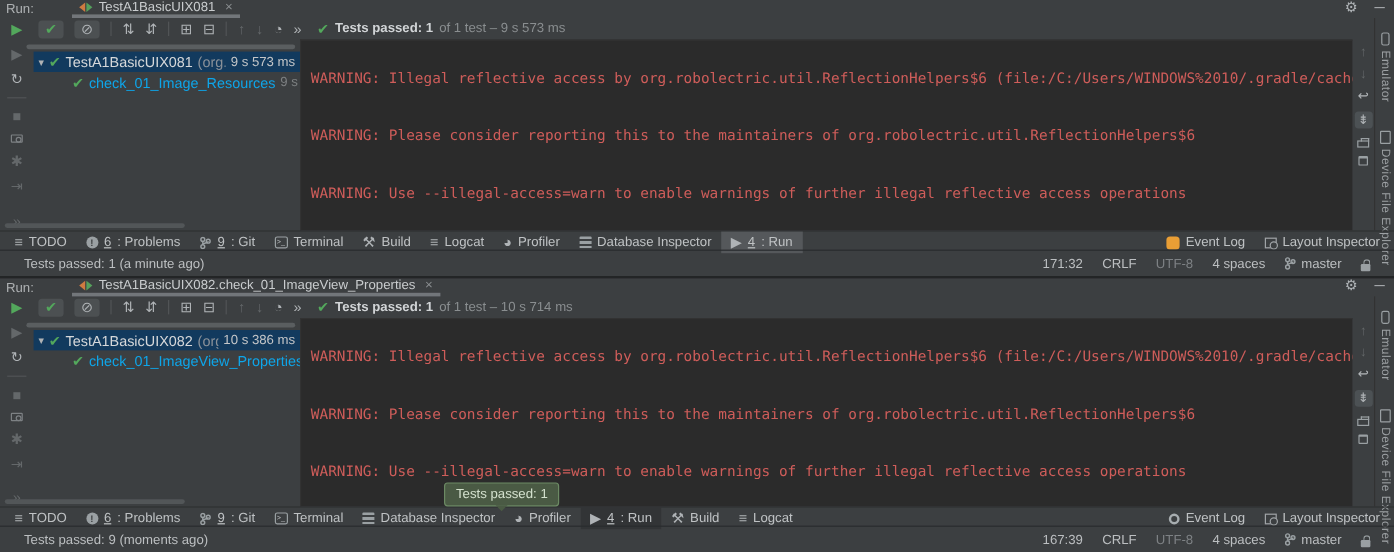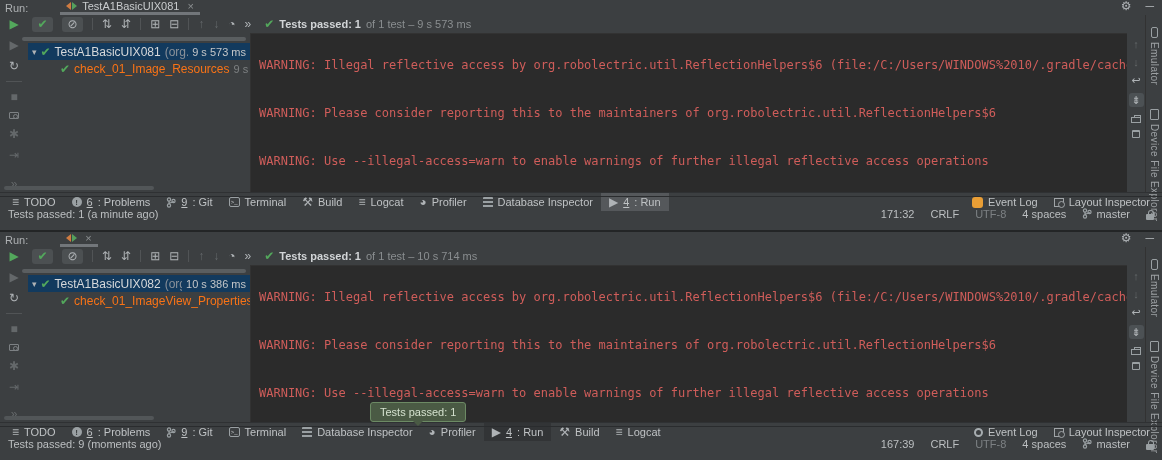--- a/index.html
+++ b/index.html
@@ -34,21 +34,21 @@
   
   .tree{position:absolute;left:28px;top:33px;width:222px;bottom:38px;font-size:12px}
   .treescroll{position:absolute;top:4px;left:-6px;width:224px;height:4px;border-radius:2px;background:#5a5e60}
   .trow{display:flex;align-items:center;height:17px;gap:4px;padding:0 4px;white-space:nowrap;overflow:hidden}
   .trow.sel{background:#123a5e;margin-top:10px}
   .trow .chev{color:#b0b3b5;font-size:9px;width:9px}
   .trow .name{color:#d6d8da}
   .trow .pkg{color:#8a9199;overflow:hidden}
   .trow .dur{margin-left:auto;color:#c4c6c8;font-size:11px}
   .trow.child{padding-left:32px}
-  .trow.child .name{color:#f97316}
+  .trow.child .name{color:#0ea5e9}
   .trow.child .dur{color:#7d8082}
   .bottomthumb{position:absolute;bottom:2px;left:-24px;width:150px;height:4px;border-radius:2px;background:#525658}
   
   .console{position:absolute;left:250px;top:33px;right:35px;bottom:38px;background:#2b2b2b;border-left:1px solid #323232;border-top:1px solid #323232;overflow:hidden}
   .clines{margin-top:-9px;padding-left:8px;font-family:"DejaVu Sans Mono","Liberation Mono",monospace;font-size:12px;line-height:16px;white-space:pre}
   .cline{min-height:16px}
   .cline.red{color:#cf5d5a}
   
   .constrip{position:absolute;right:17px;width:18px;top:33px;bottom:38px;display:flex;flex-direction:column;align-items:center;gap:7px;padding-top:6px}
   .constrip .ic{font-size:11px}
@@ -74,21 +74,21 @@
   .ic-terminal{width:11px;height:10px;border:1px solid #9aa0a3;border-radius:2px;font-size:6px;color:#c2c6c8;display:inline-flex;align-items:center;justify-content:center}
   .ic-terminal::after{content:">_"}
   .ic-db{width:10px;height:11px;border-radius:1px;background:repeating-linear-gradient(#9aa0a3 0 2px,transparent 2px 4px)}
   .ic-elog-badge{width:11px;height:11px;background:#e99e35;border-radius:3px}
   .ic-elog{width:9px;height:9px;border:2px solid #a7adb0;border-radius:50%}
   .ic-layout{width:10px;height:9px;border:1px solid #a0a4a7;position:relative}
   .ic-layout::after{content:"";position:absolute;right:-2px;bottom:-2px;width:5px;height:5px;border:1px solid #a0a4a7;border-radius:50%;background:#3c3f41}
   .ic-camera{width:10px;height:7px;border:1px solid #7d8184;border-radius:1px;position:relative}
   .ic-camera::after{content:"";position:absolute;left:3px;top:1px;width:3px;height:3px;border:1px solid #7d8184;border-radius:50%}
   
-  .statusbar{position:absolute;left:0;right:0;bottom:0;height:34px;border-top:1px solid #2a2c2e;display:flex;align-items:center;padding:0 8px;font-size:11px;color:#bcbfc1}
+  .statusbar{position:absolute;left:0;right:0;bottom:0;height:22px;border-top:1px solid #2a2c2e;display:flex;align-items:center;padding:0 20px;font-size:11px;color:#bcbfc1}
   .stright{margin-left:auto;display:flex;align-items:flex-end;gap:16px}
   .stseg{white-space:nowrap}
   .stseg.dimmed{color:#7d8184}
   .branchseg{display:flex;align-items:center;gap:4px}
   .ic-lock{width:8px;height:6px;background:#9aa0a3;border-radius:1px;position:relative;margin-top:4px}
   .ic-lock::before{content:"";position:absolute;top:-4px;left:2px;width:4px;height:4px;border:1.5px solid #9aa0a3;border-bottom:none;border-radius:3px 3px 0 0}
   
   .tooltip{position:absolute;left:370px;top:170px;padding:3px 9px;background:#4a5a44;border:1px solid #6c8a64;border-radius:3px;color:#d4e1ce;font-size:11px;white-space:nowrap;z-index:5}
   .tooltip::after{content:"";position:absolute;left:50%;bottom:-5px;margin-left:-5px;border:5px solid transparent;border-top-color:#4a5a44;border-bottom:0}
   .gitsvg{display:inline-block}
@@ -278,20 +278,21 @@
 </div>
 
 <div class="half second">
   <div class="tabrow">
     <span class="runlabel">Run:</span>
     <div class="tab">
       <span class="tabicon">
           <i class="tl"></i>
           <i class="tr"></i>
         </span>
+      <span>TestA1BasicUIX082.check_01_ImageView_Properties</span>
       <span class="tabclose">×</span>
     </div>
     <div class="winbtns">
       <span class="ic">⚙</span>
       <span class="ic">─</span>
     </div>
   </div>
 
   <div class="leftstrip">
     <span class="ic green">▶</span>

